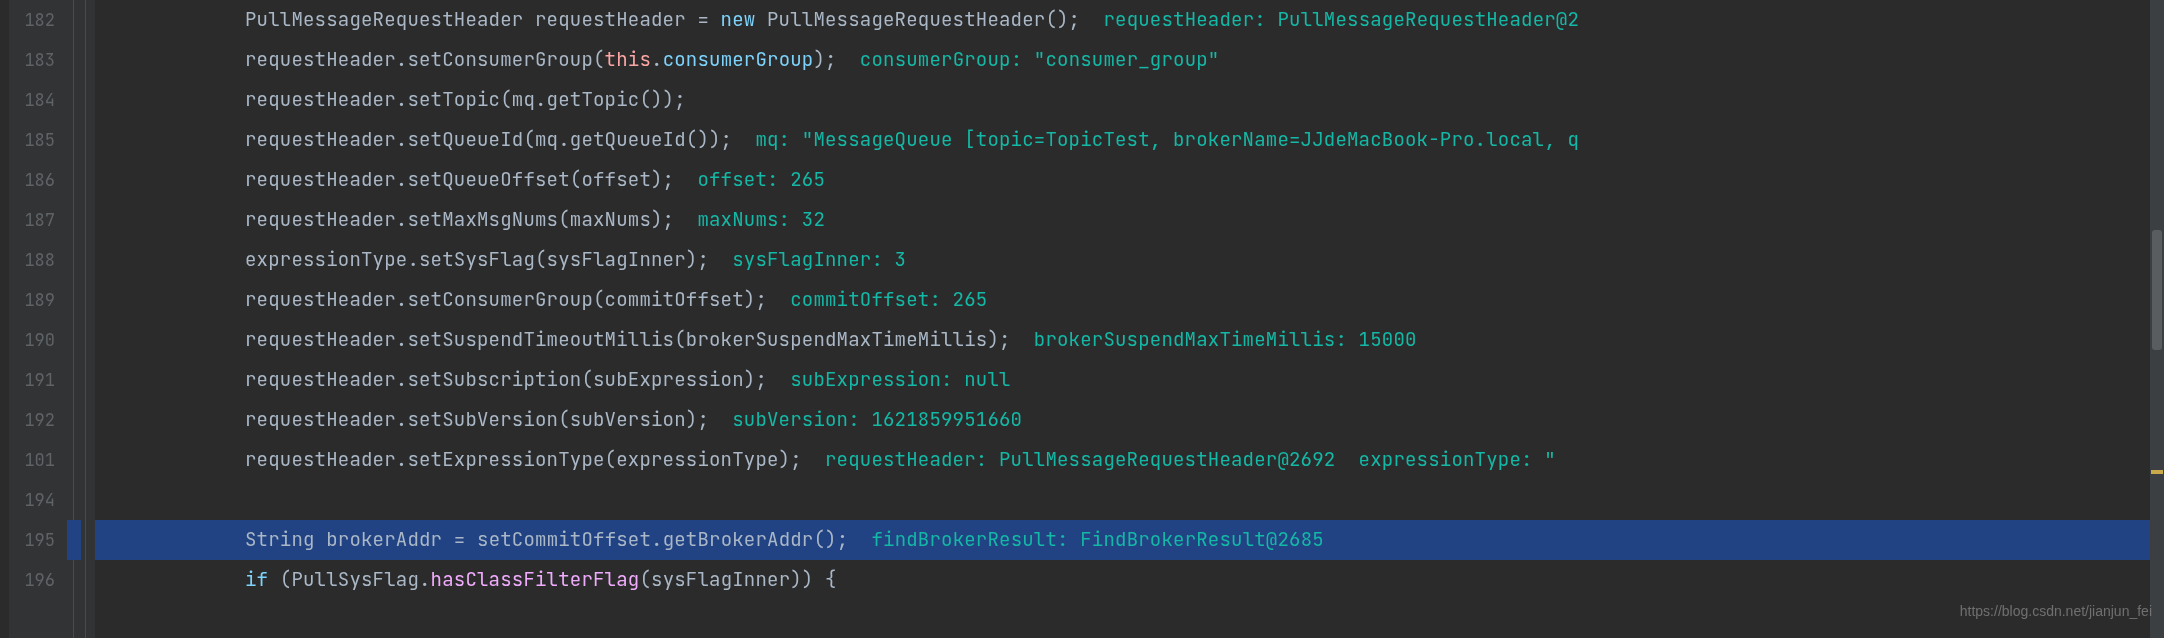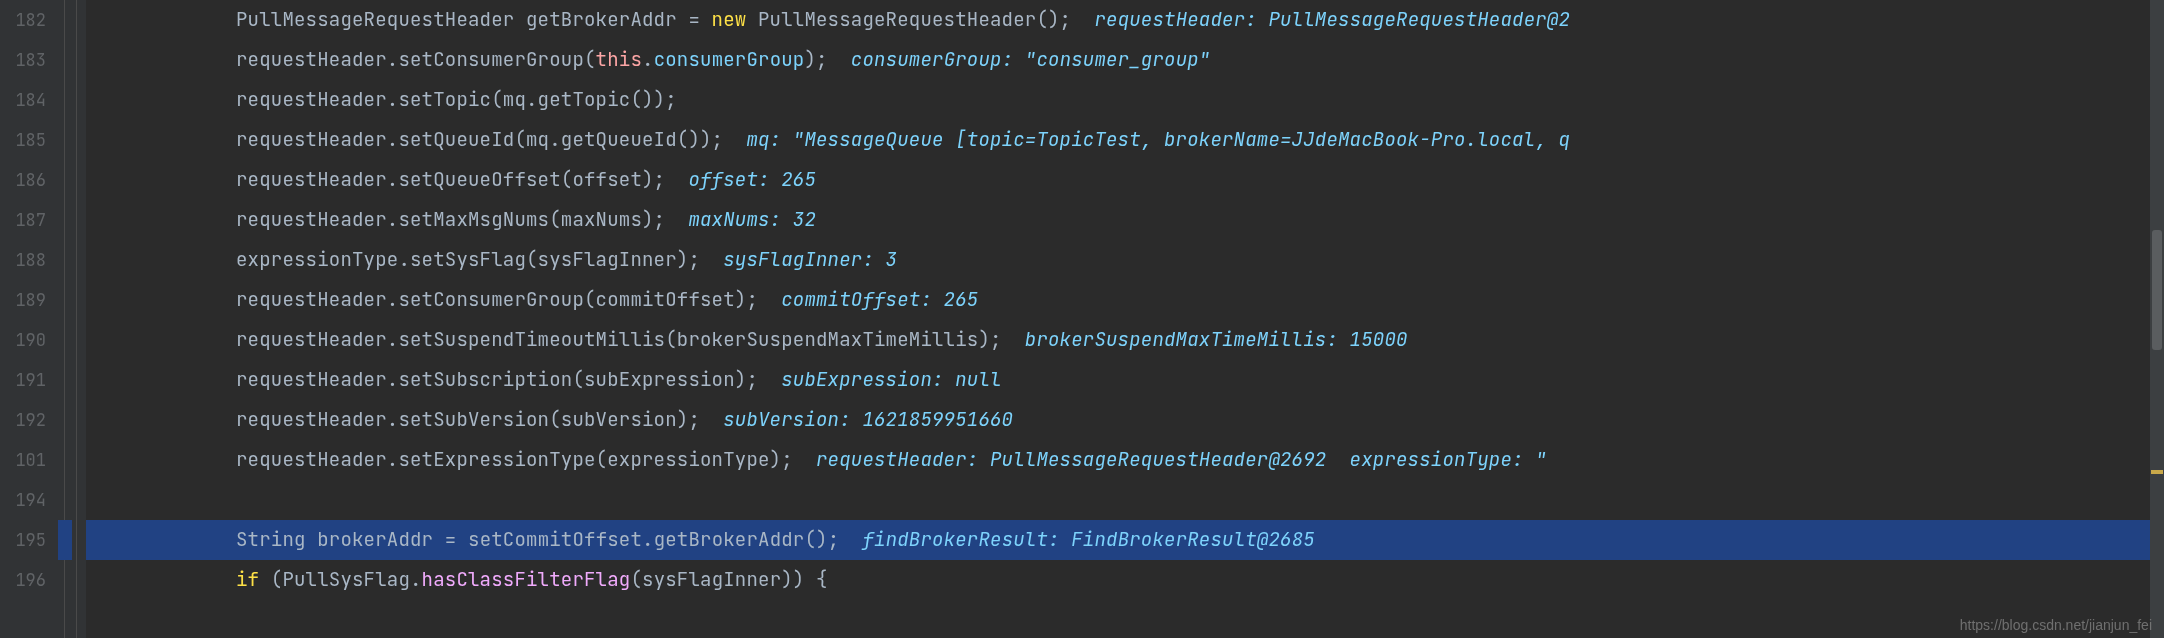--- a/index.html
+++ b/index.html
@@ -20,20 +20,21 @@
   }
   .gutter {
     width:58px;
     background:#313335;
     text-align:right;
     flex:0 0 auto;
     padding-right:12px;
     color:#606366;
     font-size:17px;
     user-select:none;
+    margin-left:9px;
   }
   .gutter .gl { height:40px; line-height:40px; }
   .fold-strip { width:28px; background:#313335; flex:0 0 auto; position:relative; }
   .fold-line { position:absolute; top:0; bottom:0; left:6px; width:1px; background:#4a4a4a; }
   .fold-line2 { position:absolute; top:0; bottom:0; left:18px; width:1px; background:#4a4a4a; }
   .code {
     flex:1 1 auto;
     position:relative;
     color:#a9b7c6;
     font-size:19px;
@@ -41,30 +42,30 @@
   }
   .row {
     height:40px;
     line-height:40px;
     white-space:pre;
     padding-left:4px;
     position:relative;
   }
   .row.current { background:#214283; }
   .pl { padding-left:150px; }
-  .kw { color:#fde047;text-align:right; }
+  .kw { color:#7dd3fc;text-align:right; }
   .fn { color:#f0abfc; }
   .fld { color:#7dd3fc; }
   .th { color:#fca5a5; }
   .und { }
-  .hint { color:#7dd3fc; font-style:italic; }
+  .hint { color:#14b8a6; }
   .watermark {
     position:absolute;
     right:12px;
-    bottom:6px;
+    bottom:20px;
     color:#808080;
     font-size:14px;
     font-family: Arial,sans-serif;
     opacity:0.8;
   }
   .scrollbar {
     position:absolute;
     right:0; top:0; bottom:0;
     width:14px;
     background:#3c3f41;
@@ -111,21 +112,21 @@
   </div>
 
   <div class="fold-strip">
     <div class="fold-line"></div>
     <div class="fold-line2"></div>
     <div class="caret-stripe" style="top:520px"></div>
   </div>
 
   <div class="code">
 
-    <div class="row pl"><span>PullMessageRequestHeader getBrokerAddr = </span><span class="kw">new</span><span> PullMessageRequestHeader();</span><span class="hint">  requestHeader: PullMessageRequestHeader@2</span></div>
+    <div class="row pl"><span>PullMessageRequestHeader requestHeader = </span><span class="kw">new</span><span> PullMessageRequestHeader();</span><span class="hint">  requestHeader: PullMessageRequestHeader@2</span></div>
 
     <div class="row pl"><span>requestHeader.setConsumerGroup(</span><span class="th">this</span><span>.</span><span class="fld">consumerGroup</span><span>);</span><span class="hint">  consumerGroup: "consumer_group"</span></div>
 
     <div class="row pl"><span>requestHeader.setTopic(mq.getTopic());</span></div>
 
     <div class="row pl"><span>requestHeader.setQueueId(mq.getQueueId());</span><span class="hint">  mq: "MessageQueue [topic=TopicTest, brokerName=JJdeMacBook-Pro.local, q</span></div>
 
     <div class="row pl"><span>requestHeader.setQueueOffset(offset);</span><span class="hint">  offset: 265</span></div>
 
     <div class="row pl"><span>requestHeader.setMaxMsgNums(maxNums);</span><span class="hint">  maxNums: 32</span></div>

